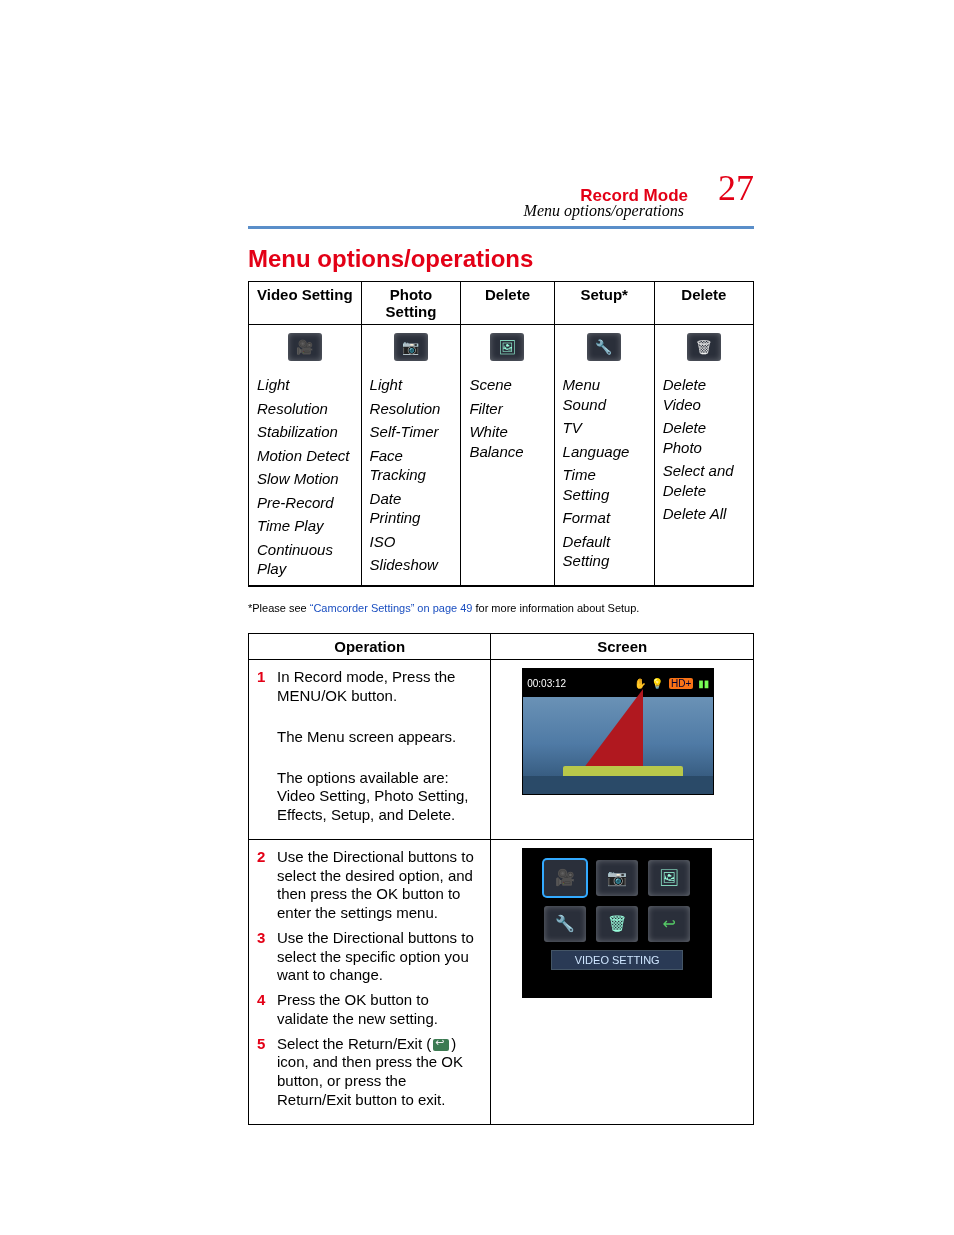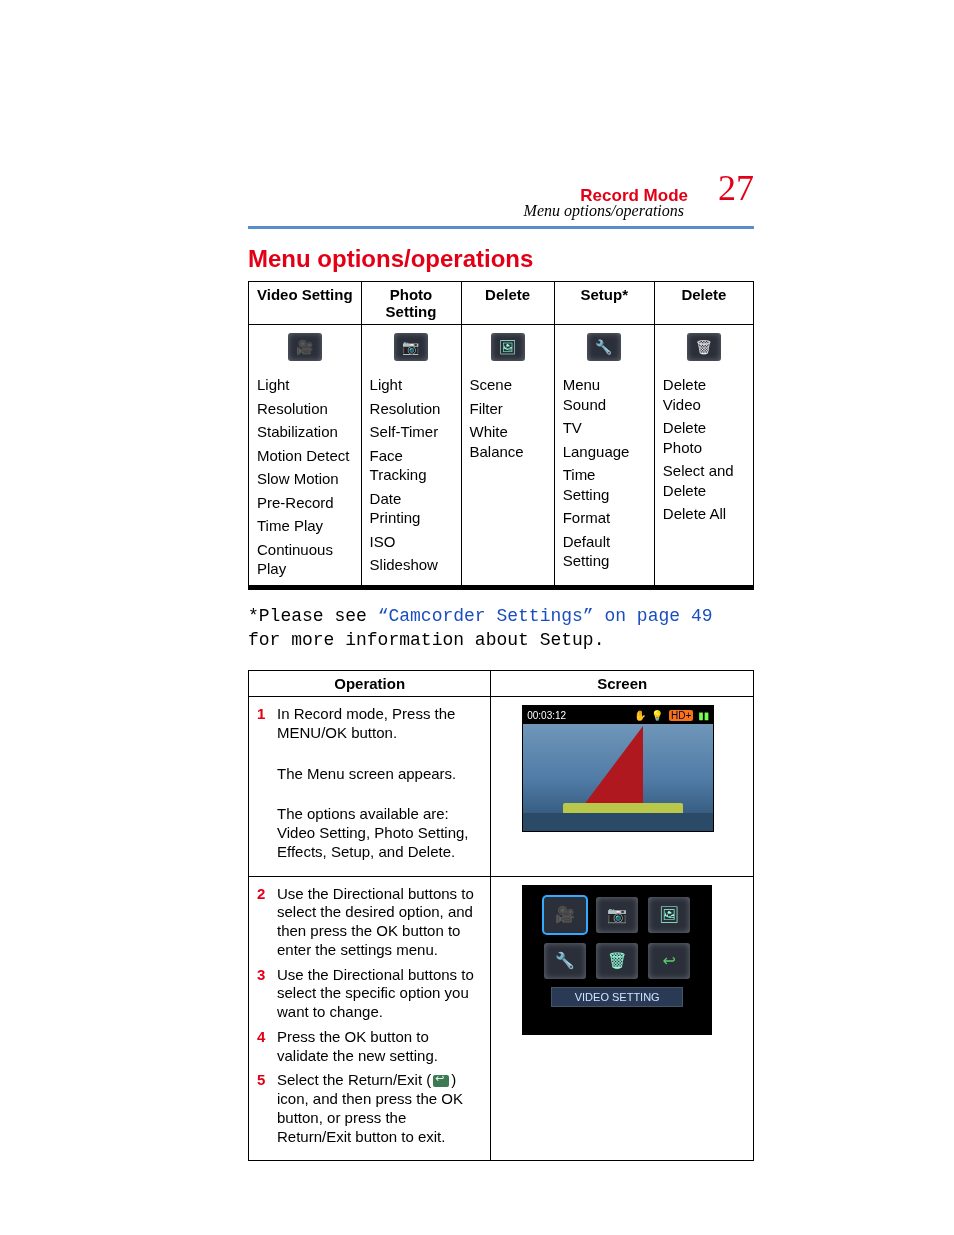--- a/index.html
+++ b/index.html
@@ -72,34 +72,34 @@
     font-weight: bold;
     vertical-align: top;
   }
   table.menu td {
     border-left: 1px solid #000;
     border-right: 1px solid #000;
     padding: 4px 8px;
     vertical-align: top;
   }
   table.menu tr.iconrow td { text-align:center; padding:8px 4px; }
-  table.menu tr.last td { border-bottom: 5px solid #000000; }
+  table.menu tr.last td { border-bottom: 2px solid #000000; font-style: italic; }
   .micon {
     display:inline-block;
     width:34px;height:28px;
     background:#2a2f3a;
     border-radius:3px;
     box-shadow: inset 0 0 6px rgba(255,255,255,.3);
     font-size:14px; color:#9fd; line-height:28px; text-align:center;
   }
   .micon.trash { color:#eee; }
   .list-col div { padding: 2px 0; line-height:1.3; }
   .footnote {
-    font-family: Liberation Mono, monospace;
-    font-size: 18px;
+    font-family: Liberation Sans, sans-serif;
+    font-size: 11px;
     margin: 14px 0 18px 0;
     line-height: 1.35;
   }
   .footnote a { color: #1a4ec0; text-decoration: none; }
   table.ops {
     border-collapse: collapse;
     width: 100%;
     font-family: "Arial Narrow", Arial, sans-serif;
     font-stretch: condensed;
     font-size: 15px;
@@ -126,21 +126,21 @@
     margin: 0 auto;
   }
   .screen1 {
     width:190px;height:125px;
     background: linear-gradient(#7aa0c0 0%, #4f7aa5 60%, #2b4d6e 100%);
     border:1px solid #000;
     position:relative;
     overflow:hidden;
   }
   .screen1 .bar {
-    position:absolute;top:0;left:0;right:0;height:18px;
+    position:absolute;top:0;left:0;right:0;height:28px;
     background:#000;color:#fff;font-size:10px;
     display:flex;align-items:center;justify-content:space-between;
     padding:0 4px;
   }
   .screen1 .bar .icons span { margin-left:2px; }
   .sail {
     position:absolute; left:60px; top:20px;
     width:0;height:0;
     border-left:60px solid transparent;
     border-bottom:80px solid #b0181f;

